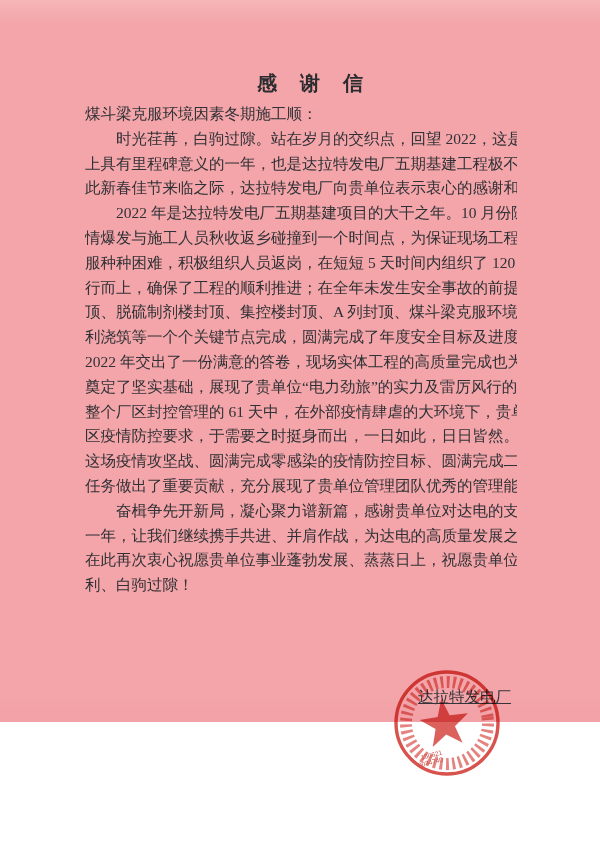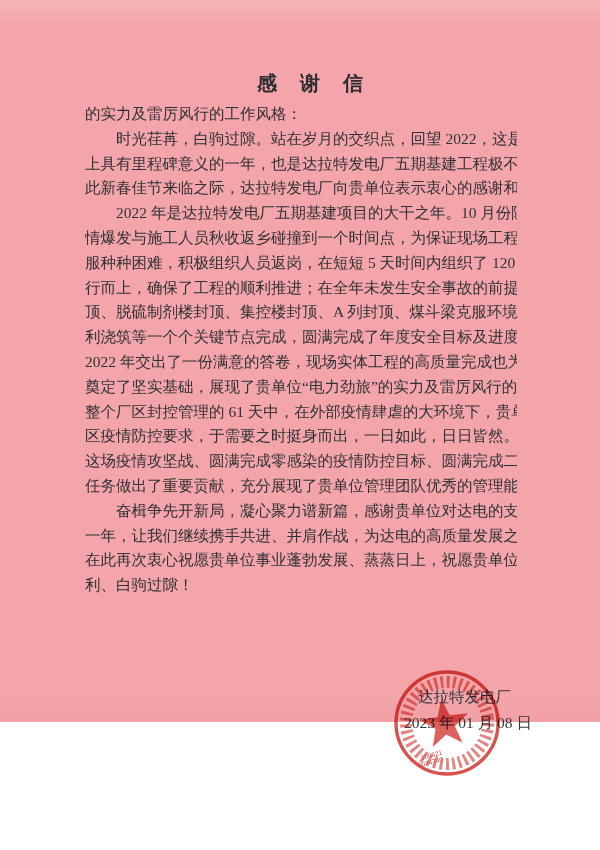--- a/index.html
+++ b/index.html
@@ -51,20 +51,21 @@
   .line.plast { text-align-last: left; }
   .line.indent { text-indent: 31px; }
 
   .signature-name {
     position: absolute;
     top: 687px;
     left: 418px;
     font-size: 15.5px;
     color: #34353a;
     white-space: nowrap;
+    text-decoration: underline;
   }
   .signature-date {
     position: absolute;
     top: 713px;
     left: 404px;
     font-size: 15.5px;
     color: #34353a;
     white-space: nowrap;
   }
 
@@ -79,21 +80,21 @@
   }
 </style>
 </head>
 <body>
 
 <div class="page">
 
   <div class="letter-title">感 谢 信</div>
 
   <div class="letter-body">
-    <div class="line salutation plast">的实力及雷厉风行的工作风格：</div>
+    <div class="line salutation plast">煤斗梁克服环境因素冬期施工顺：</div>
     <div>
         <div class="line indent">时光荏苒，白驹过隙。站在岁月的交织点，回望 2022，这是党和国家历史</div>
         <div class="line">上具有里程碑意义的一年，也是达拉特发电厂五期基建工程极不平凡的一年。值</div>
         <div class="line plast">此新春佳节来临之际，达拉特发电厂向贵单位表示衷心的感谢和诚挚的问候。</div>
         <div class="line indent">2022 年是达拉特发电厂五期基建项目的大干之年。10 月份随着内蒙地区疫</div>
         <div class="line">情爆发与施工人员秋收返乡碰撞到一个时间点，为保证现场工程进度，贵单位克</div>
         <div class="line">服种种困难，积极组织人员返岗，在短短 5 天时间内组织了 120 余名施工人员逆</div>
         <div class="line">行而上，确保了工程的顺利推进；在全年未发生安全事故的前提下，随着灰库封</div>
         <div class="line">顶、脱硫制剂楼封顶、集控楼封顶、A 列封顶、煤斗梁克服环境因素冬期施工顺</div>
         <div class="line">利浇筑等一个个关键节点完成，圆满完成了年度安全目标及进度目标，为整个</div>
@@ -105,21 +106,20 @@
         <div class="line">任务做出了重要贡献，充分展现了贵单位管理团队优秀的管理能力及不折不扣的</div>
         <div class="line indent">奋楫争先开新局，凝心聚力谱新篇，感谢贵单位对达电的支持、信任。新的</div>
         <div class="line">一年，让我们继续携手共进、并肩作战，为达电的高质量发展之路再续新篇章。</div>
         <div class="line">在此再次衷心祝愿贵单位事业蓬勃发展、蒸蒸日上，祝愿贵单位全体职工工作顺</div>
         <div class="line plast">利、白驹过隙！</div>
       </div>
   </div>
 
   <div class="signature-name">达拉特发电厂</div>
 
-  <div class="signature-date">2023 年 01 月 08 日</div>
 
   <svg class="stamp" viewBox="0 0 145 145" xmlns="http://www.w3.org/2000/svg">
 
     <circle cx="72" cy="72" r="51" fill="none" stroke="#d43b35" stroke-width="3.4"></circle>
 
     <circle cx="72" cy="72" r="41" fill="none" stroke="#d43b35" stroke-width="12" stroke-dasharray="2.8 3.4" opacity="0.72" transform="rotate(-8 72 72)"></circle>
 
     <polygon fill="#d43b35" opacity="0.92" transform="translate(3.5,8) scale(1.28) translate(-20.2,-19.9)" points="69.2,51.2 75.8,63.9 90.0,62.2 79.9,72.4 85.9,85.4 73.1,78.9 62.6,88.7 64.8,74.5 52.3,67.5 66.4,65.2"></polygon>
 
     <text x="57" y="106" font-size="6.5" fill="#c8352f" text-anchor="middle" font-family="Liberation Sans, sans-serif" transform="rotate(-14 57 106)">150621</text>

